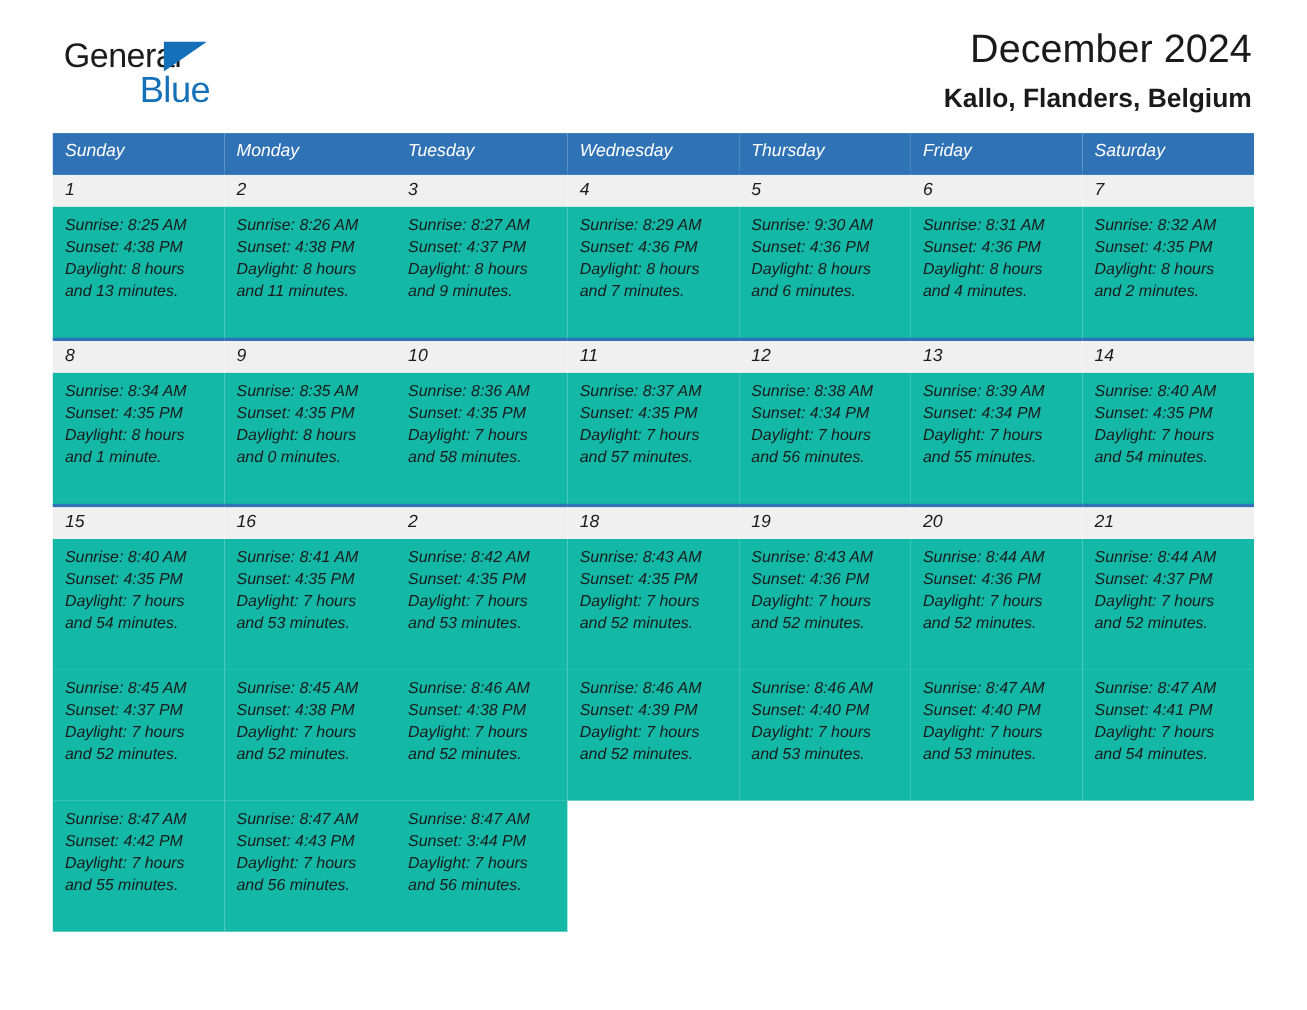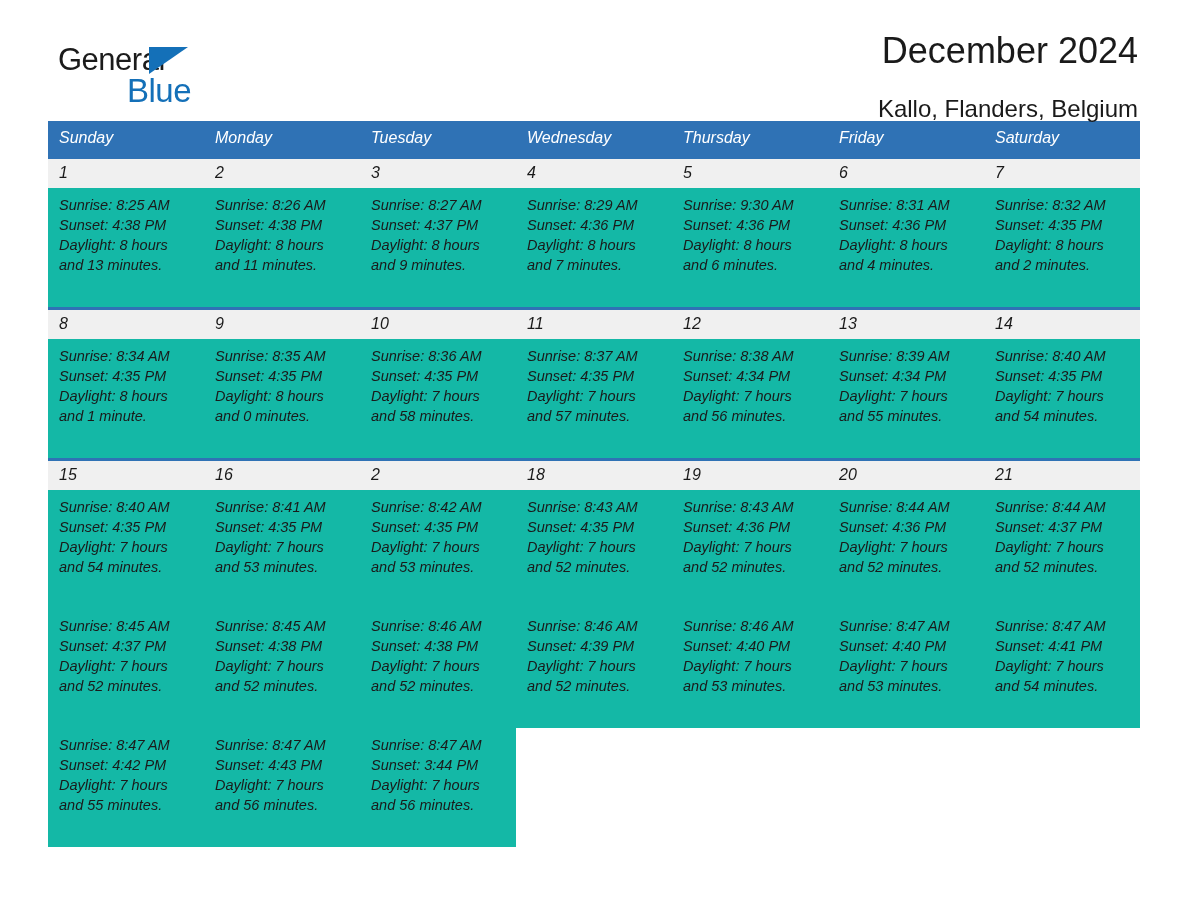--- a/index.html
+++ b/index.html
@@ -20,21 +20,21 @@
     position: relative;
     width: 1188px;
     height: 918px;
     box-sizing: border-box;
     padding: 0 48px;
   }
 
   
   .header {
     display: flex;
-    align-items: center;
+    align-items: flex-end;
     justify-content: space-between;
     padding-top: 46px;
     height: 104px;
     box-sizing: border-box;
   }
 
   .logo {
     position: relative;
     width: 150px;
     height: 76px;
@@ -78,24 +78,24 @@
     padding-right: 2px;
   }
   .cal-title {
     font-size: 36px;
     line-height: 48px;
     font-weight: 400;
     color: #1a1a1a;
     white-space: nowrap;
   }
   .cal-subtitle {
-    margin-top: 20px;
+    margin-top: 8px;
     font-size: 24px;
     line-height: 28px;
-    font-weight: 400;
+    font-weight: 700;
     color: #1a1a1a;
     white-space: nowrap;
   }
 
   
   .calendar {
     margin-top: 17px;
     width: 1092px;
     border-collapse: collapse;
     table-layout: fixed;

